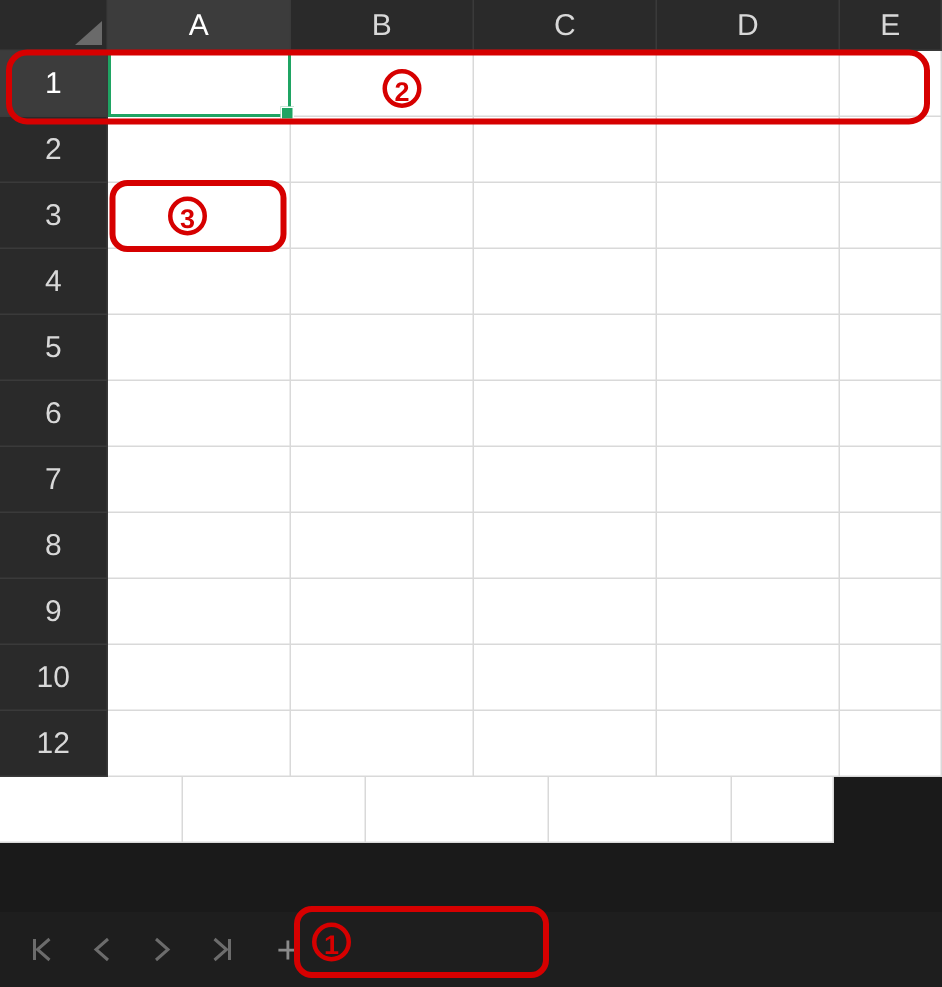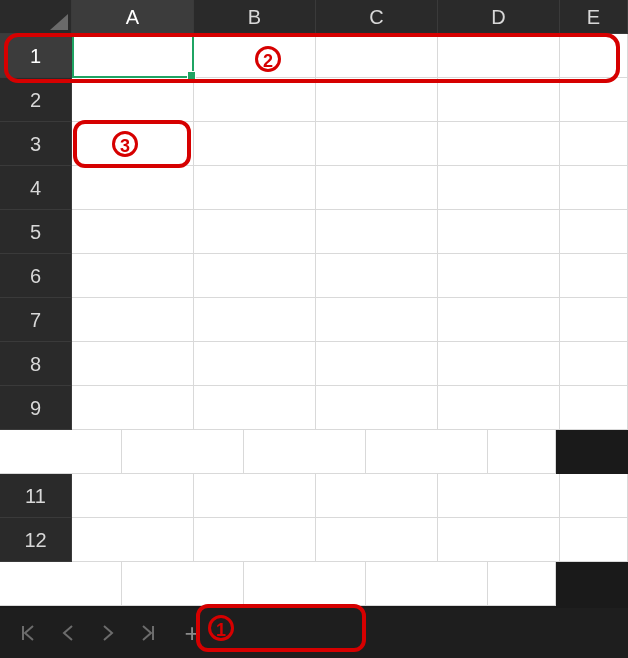--- a/index.html
+++ b/index.html
@@ -281,28 +281,21 @@
       </div>
       <div class="sheet-row">
         <div class="row-header">9</div>
         <div class="cell" style="width: 122px;"></div>
         <div class="cell" style="width: 122px;"></div>
         <div class="cell" style="width: 122px;"></div>
         <div class="cell" style="width: 122px;"></div>
         <div class="cell" style="width: 68px;"></div>
       </div>
       <div class="sheet-row">
-        <div class="cell" style="width: 122px;"></div>
-        <div class="cell" style="width: 122px;"></div>
-        <div class="cell" style="width: 122px;"></div>
-        <div class="cell" style="width: 122px;"></div>
-        <div class="cell" style="width: 68px;"></div>
-      </div>
-      <div class="sheet-row">
-        <div class="row-header">11</div>
+        <div class="row-header">10</div>
         <div class="cell" style="width: 122px;"></div>
         <div class="cell" style="width: 122px;"></div>
         <div class="cell" style="width: 122px;"></div>
         <div class="cell" style="width: 122px;"></div>
         <div class="cell" style="width: 68px;"></div>
       </div>
       <div class="sheet-row">
         <div class="row-header">12</div>
         <div class="cell" style="width: 122px;"></div>
         <div class="cell" style="width: 122px;"></div>

